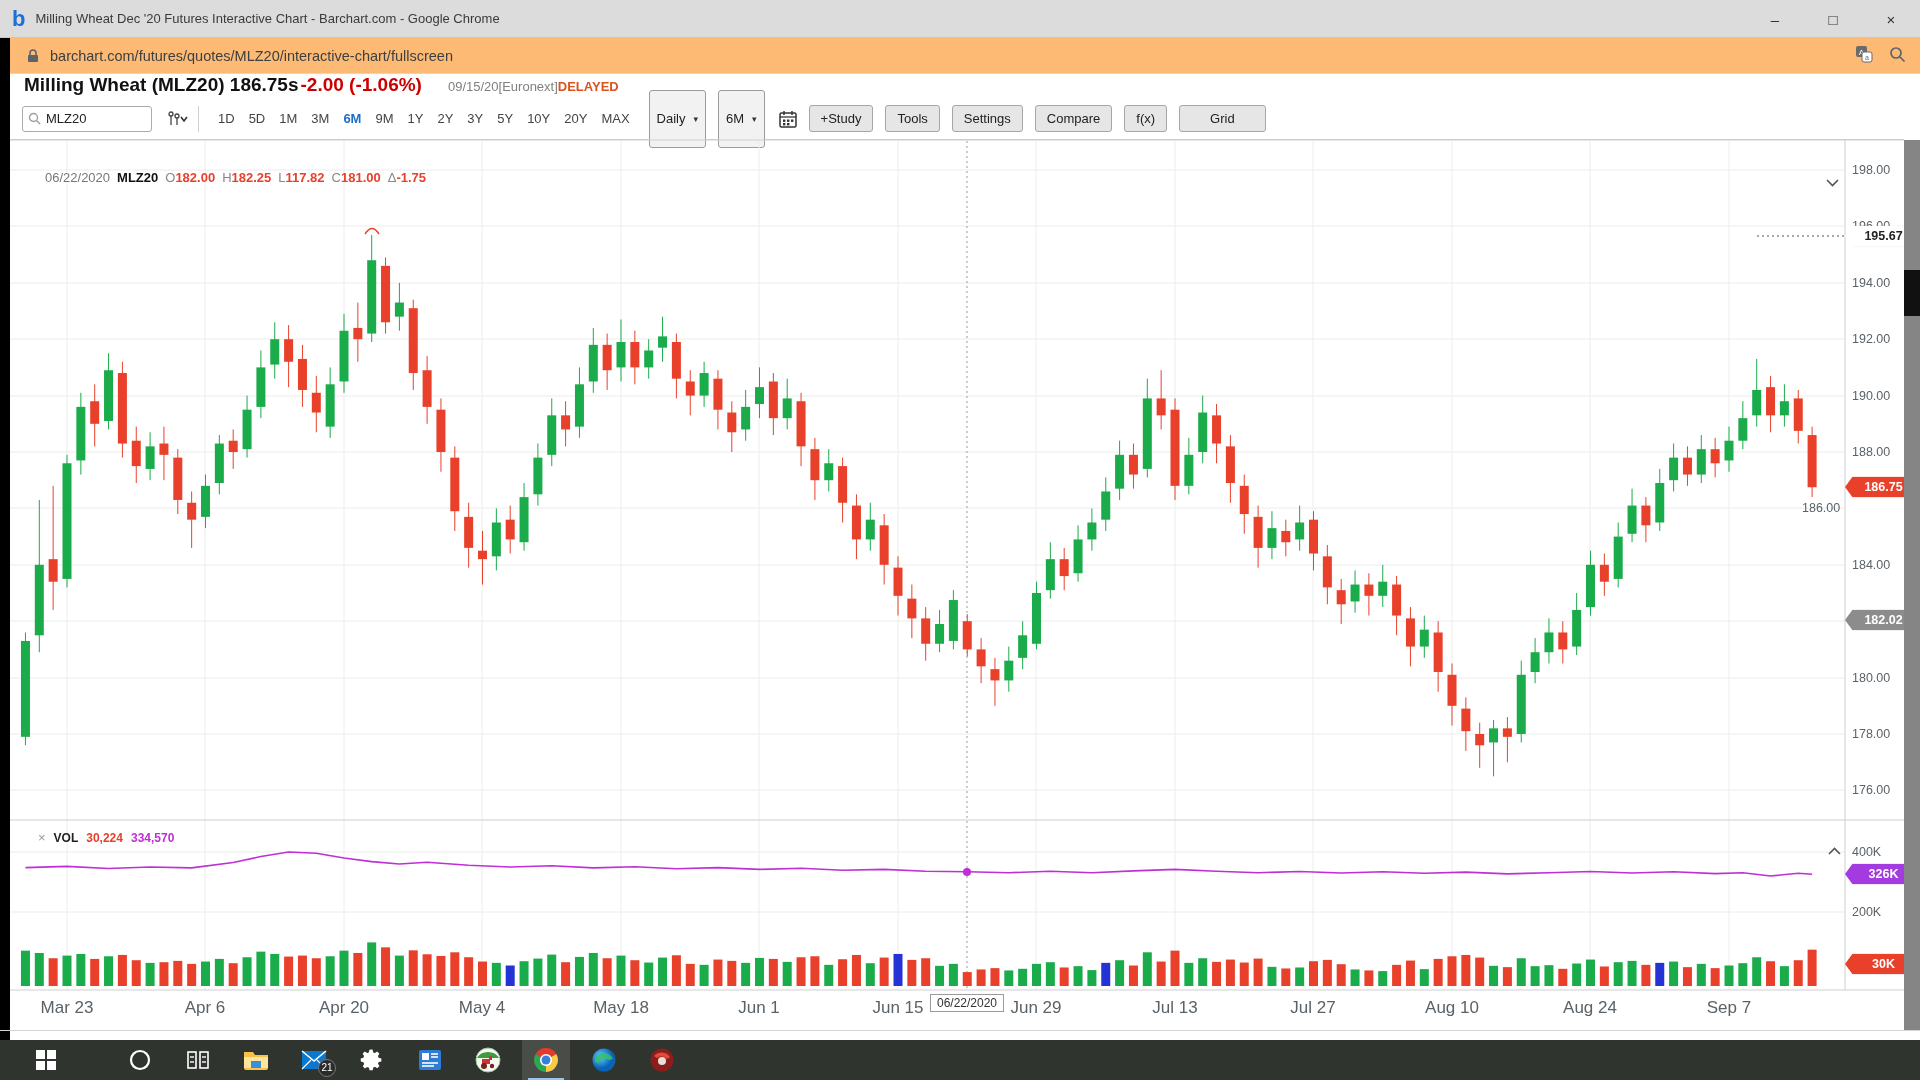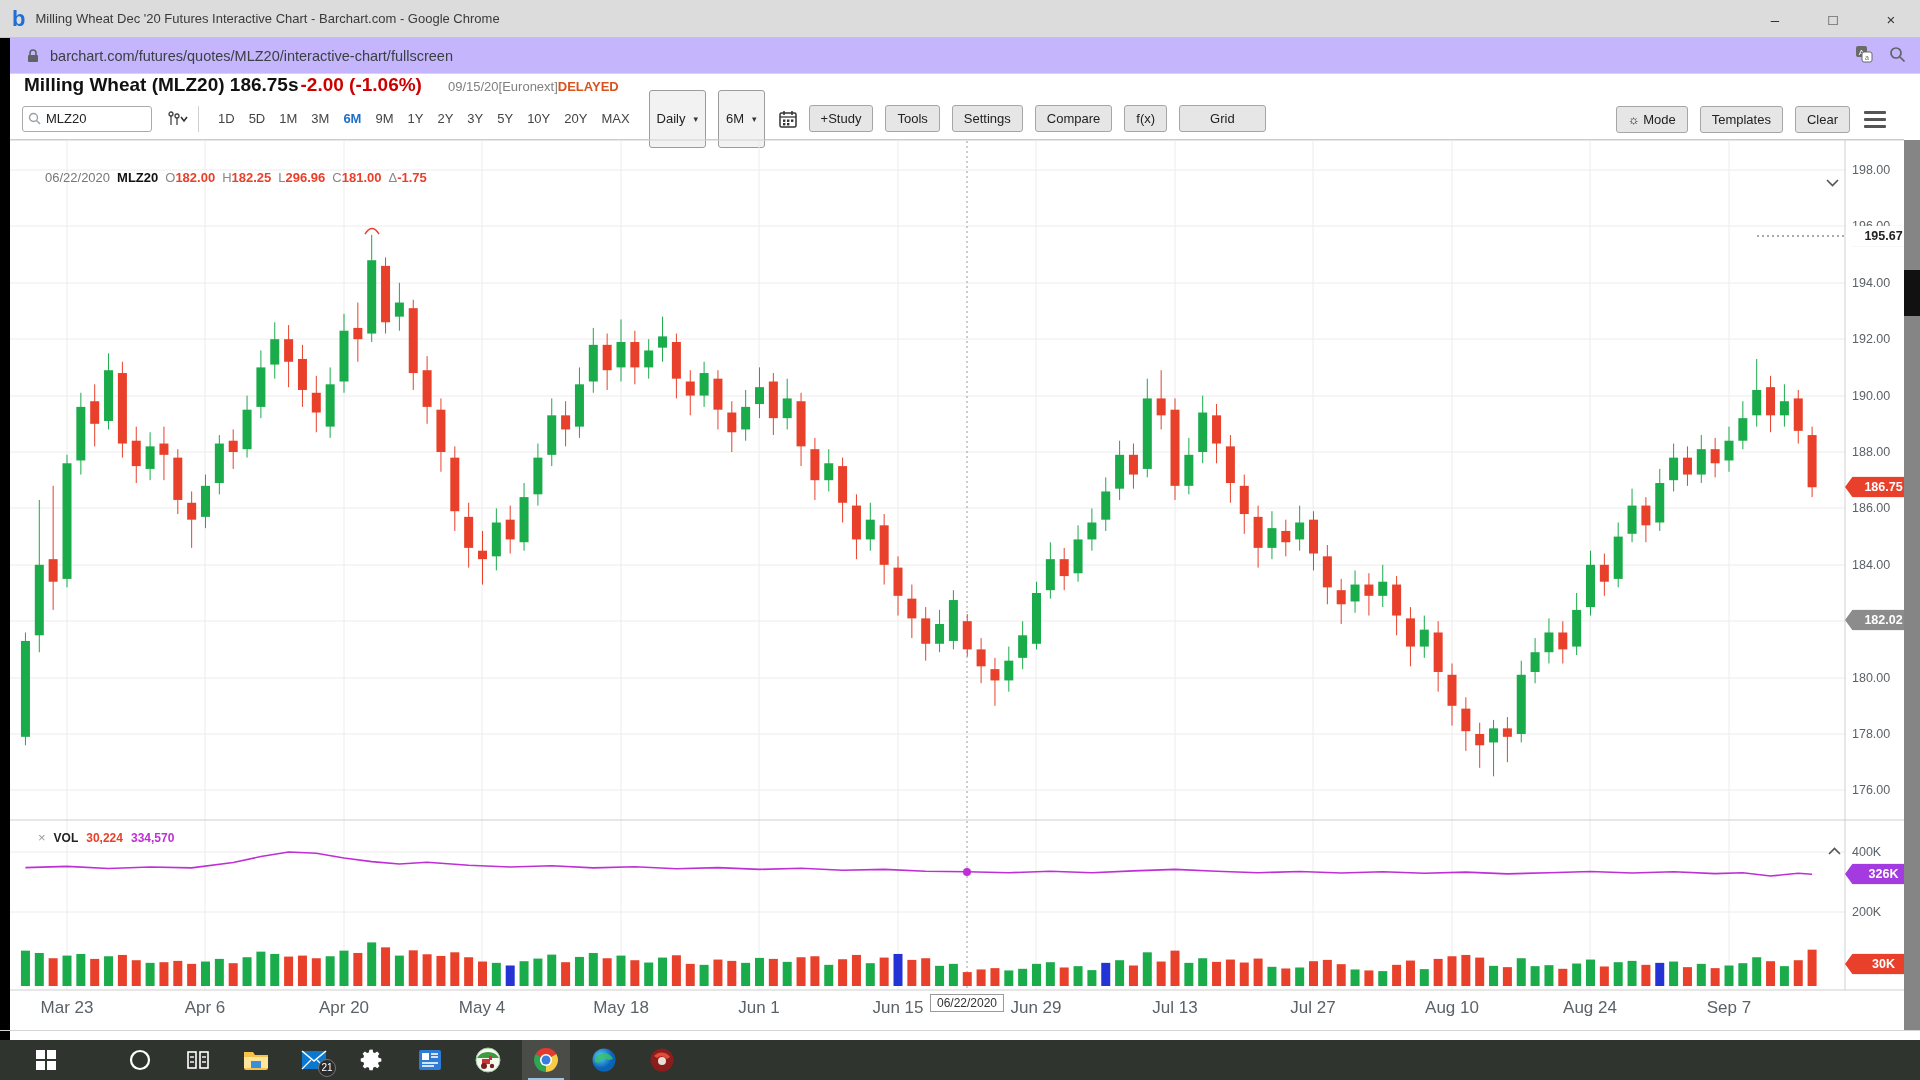--- a/index.html
+++ b/index.html
@@ -5,21 +5,21 @@
   html,body{margin:0;padding:0;width:1920px;height:1080px;overflow:hidden;background:#fff;
     font-family:"Liberation Sans",sans-serif;position:relative}
   
   #titlebar{position:absolute;left:0;top:0;width:1920px;height:38px;background:#dcdcdc;
     display:flex;align-items:center;border-bottom:1px solid #c6c6c6;box-sizing:border-box}
   #titlebar .logo{font-weight:bold;font-size:22px;color:#1e6fd6;margin:0 10px 0 12px;line-height:38px}
   #titlebar .wtitle{font-size:13px;color:#3a3a3a}
   #winbtns{position:absolute;right:0;top:0;height:38px;display:flex}
   #winbtns .wb{width:58px;height:38px;display:flex;align-items:center;justify-content:center;
     font-size:15px;color:#333}
-  #urlbar{position:absolute;left:0;top:38px;width:1920px;height:36px;background:#c4b5fd;
+  #urlbar{position:absolute;left:0;top:38px;width:1920px;height:36px;background:#fdba74;
     border-bottom:1px solid #d8d8d8;box-sizing:border-box;display:flex;align-items:center}
   #urlbar .url{font-size:14.5px;color:#3c4043;margin-left:10px}
   #urlbar .right-icons{position:absolute;right:14px;top:0;height:36px;display:flex;align-items:center;gap:16px}
   #blackstrip{position:absolute;left:0;top:38px;width:10px;height:1002px;background:#000}
   
   #qheader{position:absolute;left:10px;top:74px;width:1894px;height:24px;background:#fff;
     display:flex;align-items:baseline}
   #qheader .qtitle{font-size:19px;font-weight:bold;color:#111;margin-left:14px}
   #qheader .qchange{font-size:19px;font-weight:bold;color:#c00;margin-left:2px}
   #qheader .qmeta{font-size:13px;color:#808080;margin-left:26px}
@@ -185,30 +185,20 @@
         <rect x="4" y="13" width="2.4" height="2.4" fill="#333"></rect>
         <rect x="8" y="13" width="2.4" height="2.4" fill="#333"></rect>
       </svg>
   </span>
   <div class="tb-btn">+Study</div>
   <div class="tb-btn">Tools</div>
   <div class="tb-btn">Settings</div>
   <div class="tb-btn">Compare</div>
   <div class="tb-btn">f(x)</div>
   <div class="tb-btn" id="grid-btn">Grid</div>
-  <div id="tb-right">
-    <div class="tb-btn" style="margin-left:0">☼ Mode</div>
-    <div class="tb-btn">Templates</div>
-    <div class="tb-btn">Clear</div>
-    <div id="hamburger">
-        <div></div>
-        <div></div>
-        <div></div>
-      </div>
-  </div>
 </div>
 
 <svg id="chartsvg" style="position:absolute;left:0;top:0;width:1920px;height:1080px" viewBox="0 0 1920 1080">
     <g>
       <line x1="10" x2="1845" y1="170" y2="170" stroke="#ececec"></line>
       <line x1="10" x2="1845" y1="226" y2="226" stroke="#ececec"></line>
       <line x1="10" x2="1845" y1="283" y2="283" stroke="#ececec"></line>
       <line x1="10" x2="1845" y1="339" y2="339" stroke="#ececec"></line>
       <line x1="10" x2="1845" y1="396" y2="396" stroke="#ececec"></line>
       <line x1="10" x2="1845" y1="452" y2="452" stroke="#ececec"></line>
@@ -639,21 +629,21 @@
     <circle cx="967" cy="872" r="4" fill="#bf2fd6"></circle>
   </svg>
 
 <div id="chart-labels">
     <div class="clab" style="left: 1852px; top: 170px;">198.00</div>
     <div class="clab" style="left: 1852px; top: 226px;">196.00</div>
     <div class="clab" style="left: 1852px; top: 283px;">194.00</div>
     <div class="clab" style="left: 1852px; top: 339px;">192.00</div>
     <div class="clab" style="left: 1852px; top: 396px;">190.00</div>
     <div class="clab" style="left: 1852px; top: 452px;">188.00</div>
-    <div class="clab" style="left: 1852px; top: 508px;">186.00</div>
+    <div class="clab" style="left: 1802px; top: 508px;">186.00</div>
     <div class="clab" style="left: 1852px; top: 565px;">184.00</div>
     <div class="clab" style="left: 1852px; top: 621px;">182.00</div>
     <div class="clab" style="left: 1852px; top: 678px;">180.00</div>
     <div class="clab" style="left: 1852px; top: 734px;">178.00</div>
     <div class="clab" style="left: 1852px; top: 790px;">176.00</div>
     <div class="clab" style="left: 1852px; top: 852px;">400K</div>
     <div class="clab" style="left: 1852px; top: 912px;">200K</div>
     <div class="axis-badge b-white" style="top: 236px;">195.67</div>
     <div class="axis-badge b-red" style="top: 487px;">186.75</div>
     <div class="axis-badge b-gray" style="top: 620px;">182.02</div>
@@ -673,21 +663,21 @@
     <div class="xlab" style="left: 1590px;">Aug 24</div>
     <div class="xlab" style="left: 1729px;">Sep 7</div>
     <div class="x-tip" style="left: 967px;">06/22/2020</div>
   </div>
 
 <div id="ohlc-legend">
   <span class="gd">06/22/2020</span>
   <span class="sym">MLZ20</span>
   <span><span class="lt">O</span><span class="vl">182.00</span></span>
   <span><span class="lt">H</span><span class="vl">182.25</span></span>
-  <span><span class="lt">L</span><span class="vl">296.96</span></span>
+  <span><span class="lt">L</span><span class="vl">117.82</span></span>
   <span><span class="lt">C</span><span class="vl">181.00</span></span>
   <span><span class="lt">Δ</span><span class="vl">-1.75</span></span>
 </div>
 
 <div id="vol-legend">
   <span class="x">×</span>
   <span class="vlbl">VOL</span>
   <span class="vnum">30,224</span>
   <span class="oinum">334,570</span>
 </div>

